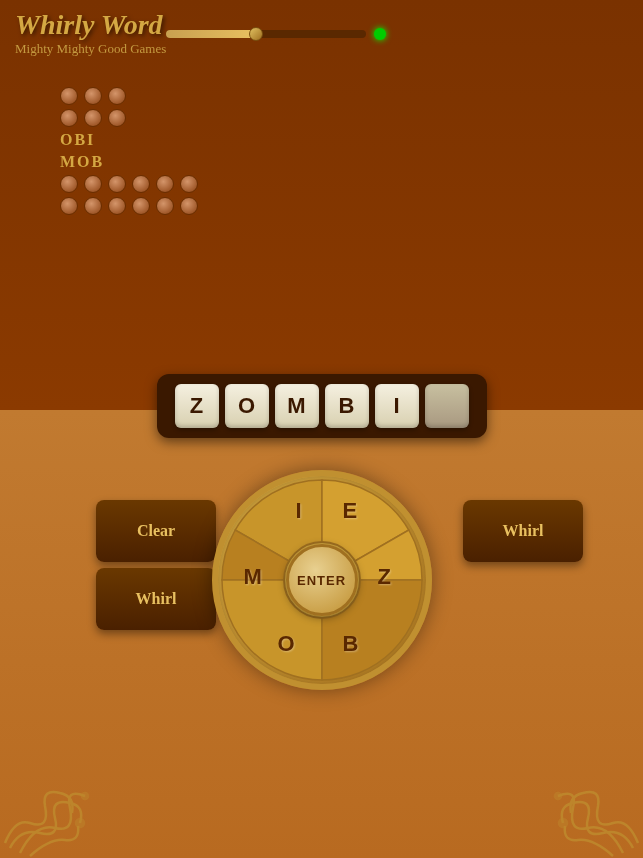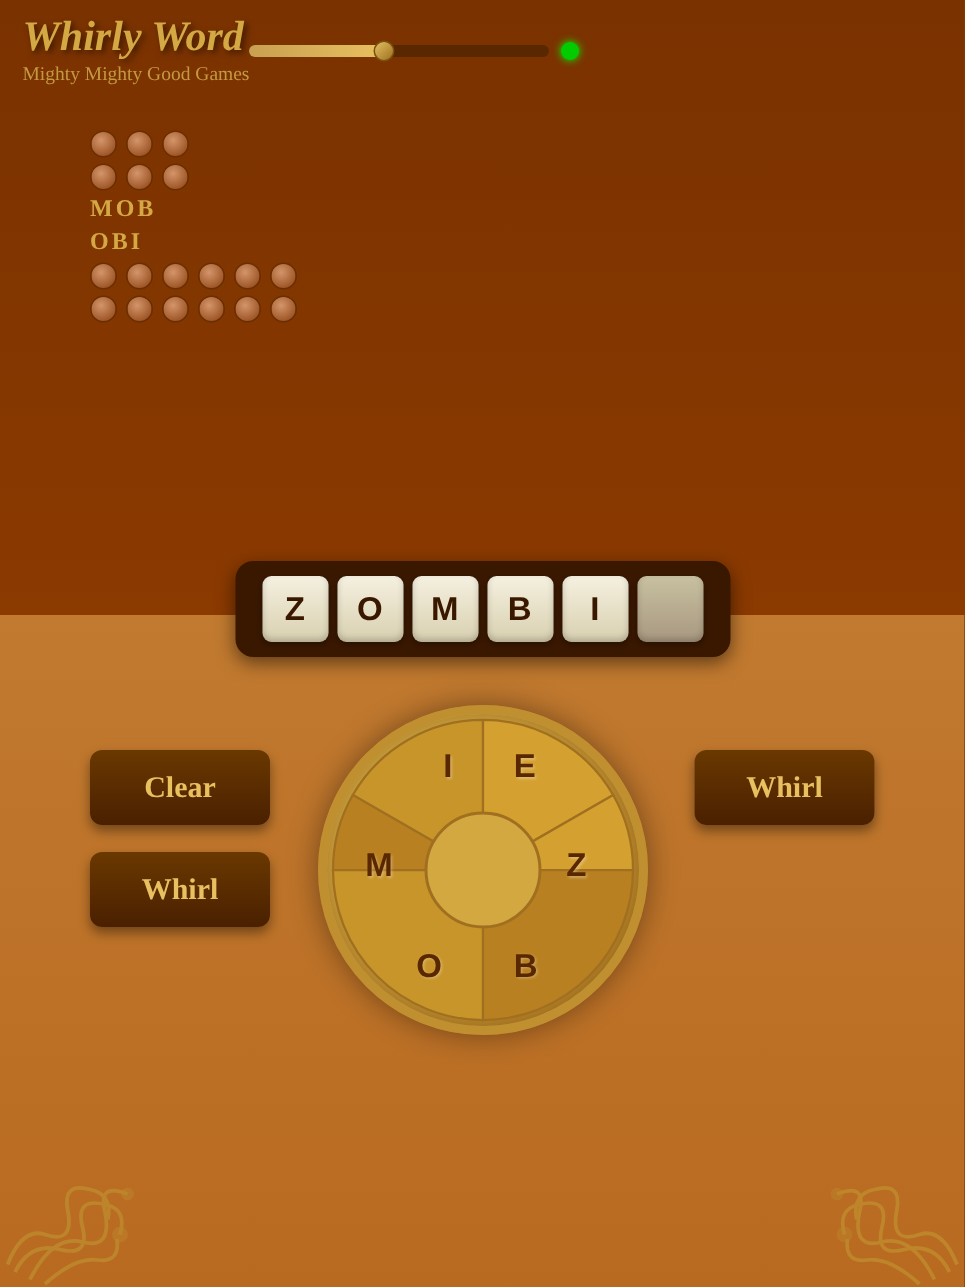--- a/index.html
+++ b/index.html
@@ -149,27 +149,28 @@
       padding-top: 60px;
     }
 
     
     .btn-clear, .btn-pause, .btn-whirl, .btn-next {
       position: absolute;
       background: linear-gradient(180deg, #6A3800, #4A2000);
       color: #E8C060;
       border: none;
       border-radius: 8px;
-      font-size: 20px;
+      font-size: 16px;
       font-weight: bold;
       font-family: Georgia, serif;
       cursor: pointer;
       box-shadow: 0 4px 8px rgba(0,0,0,0.4);
       width: 120px;
-      height: 50px;
+      height: 62px;
+      margin-left: 36px;
     }
     .btn-clear {
       left: 60px;
       top: 90px;
     }
     .btn-pause {
       left: 60px;
       top: 158px;
     }
     .btn-whirl {
@@ -278,23 +279,23 @@
       <div class="dot"></div>
       <div class="dot"></div>
     </div>
 
     <div class="dot-row">
       <div class="dot"></div>
       <div class="dot"></div>
       <div class="dot"></div>
     </div>
 
+    <div class="word-found">OBI</div>
+
     <div class="word-found">MOB</div>
-
-    <div class="word-found">OBI</div>
 
     <div class="dot-row">
       <div class="dot"></div>
       <div class="dot"></div>
       <div class="dot"></div>
       <div class="dot"></div>
       <div class="dot"></div>
       <div class="dot"></div>
     </div>
 
@@ -347,20 +348,21 @@
         <circle cx="104" cy="104" r="38" fill="#D4A840" stroke="#A07020" stroke-width="2"></circle>
       </svg>
 
       <span class="wheel-letter" style="left:78px;top:22px;">I</span>
       <span class="wheel-letter" style="left:125px;top:22px;">E</span>
       <span class="wheel-letter" style="left:26px;top:88px;">M</span>
       <span class="wheel-letter" style="left:160px;top:88px;">Z</span>
       <span class="wheel-letter" style="left:60px;top:155px;">O</span>
       <span class="wheel-letter" style="left:125px;top:155px;">B</span>
 
+      <div class="wheel-center">ENTER</div>
     </div>
   </div>
 
   <div class="scroll-left">
     <svg viewBox="0 0 120 90" width="120" height="90">
       <g fill="none" stroke="#C09030" stroke-width="2.5" opacity="0.7">
         <path d="M10,80 Q20,60 40,65 Q60,70 55,50 Q50,30 70,35 Q85,38 80,55"></path>
         <path d="M20,85 Q35,55 55,60 Q75,65 70,40 Q65,20 85,28"></path>
         <path d="M5,75 Q15,50 30,55 Q50,62 45,38 Q42,20 60,25 Q75,28 72,45"></path>
         <path d="M30,88 Q50,70 65,72 Q80,74 78,58"></path>

